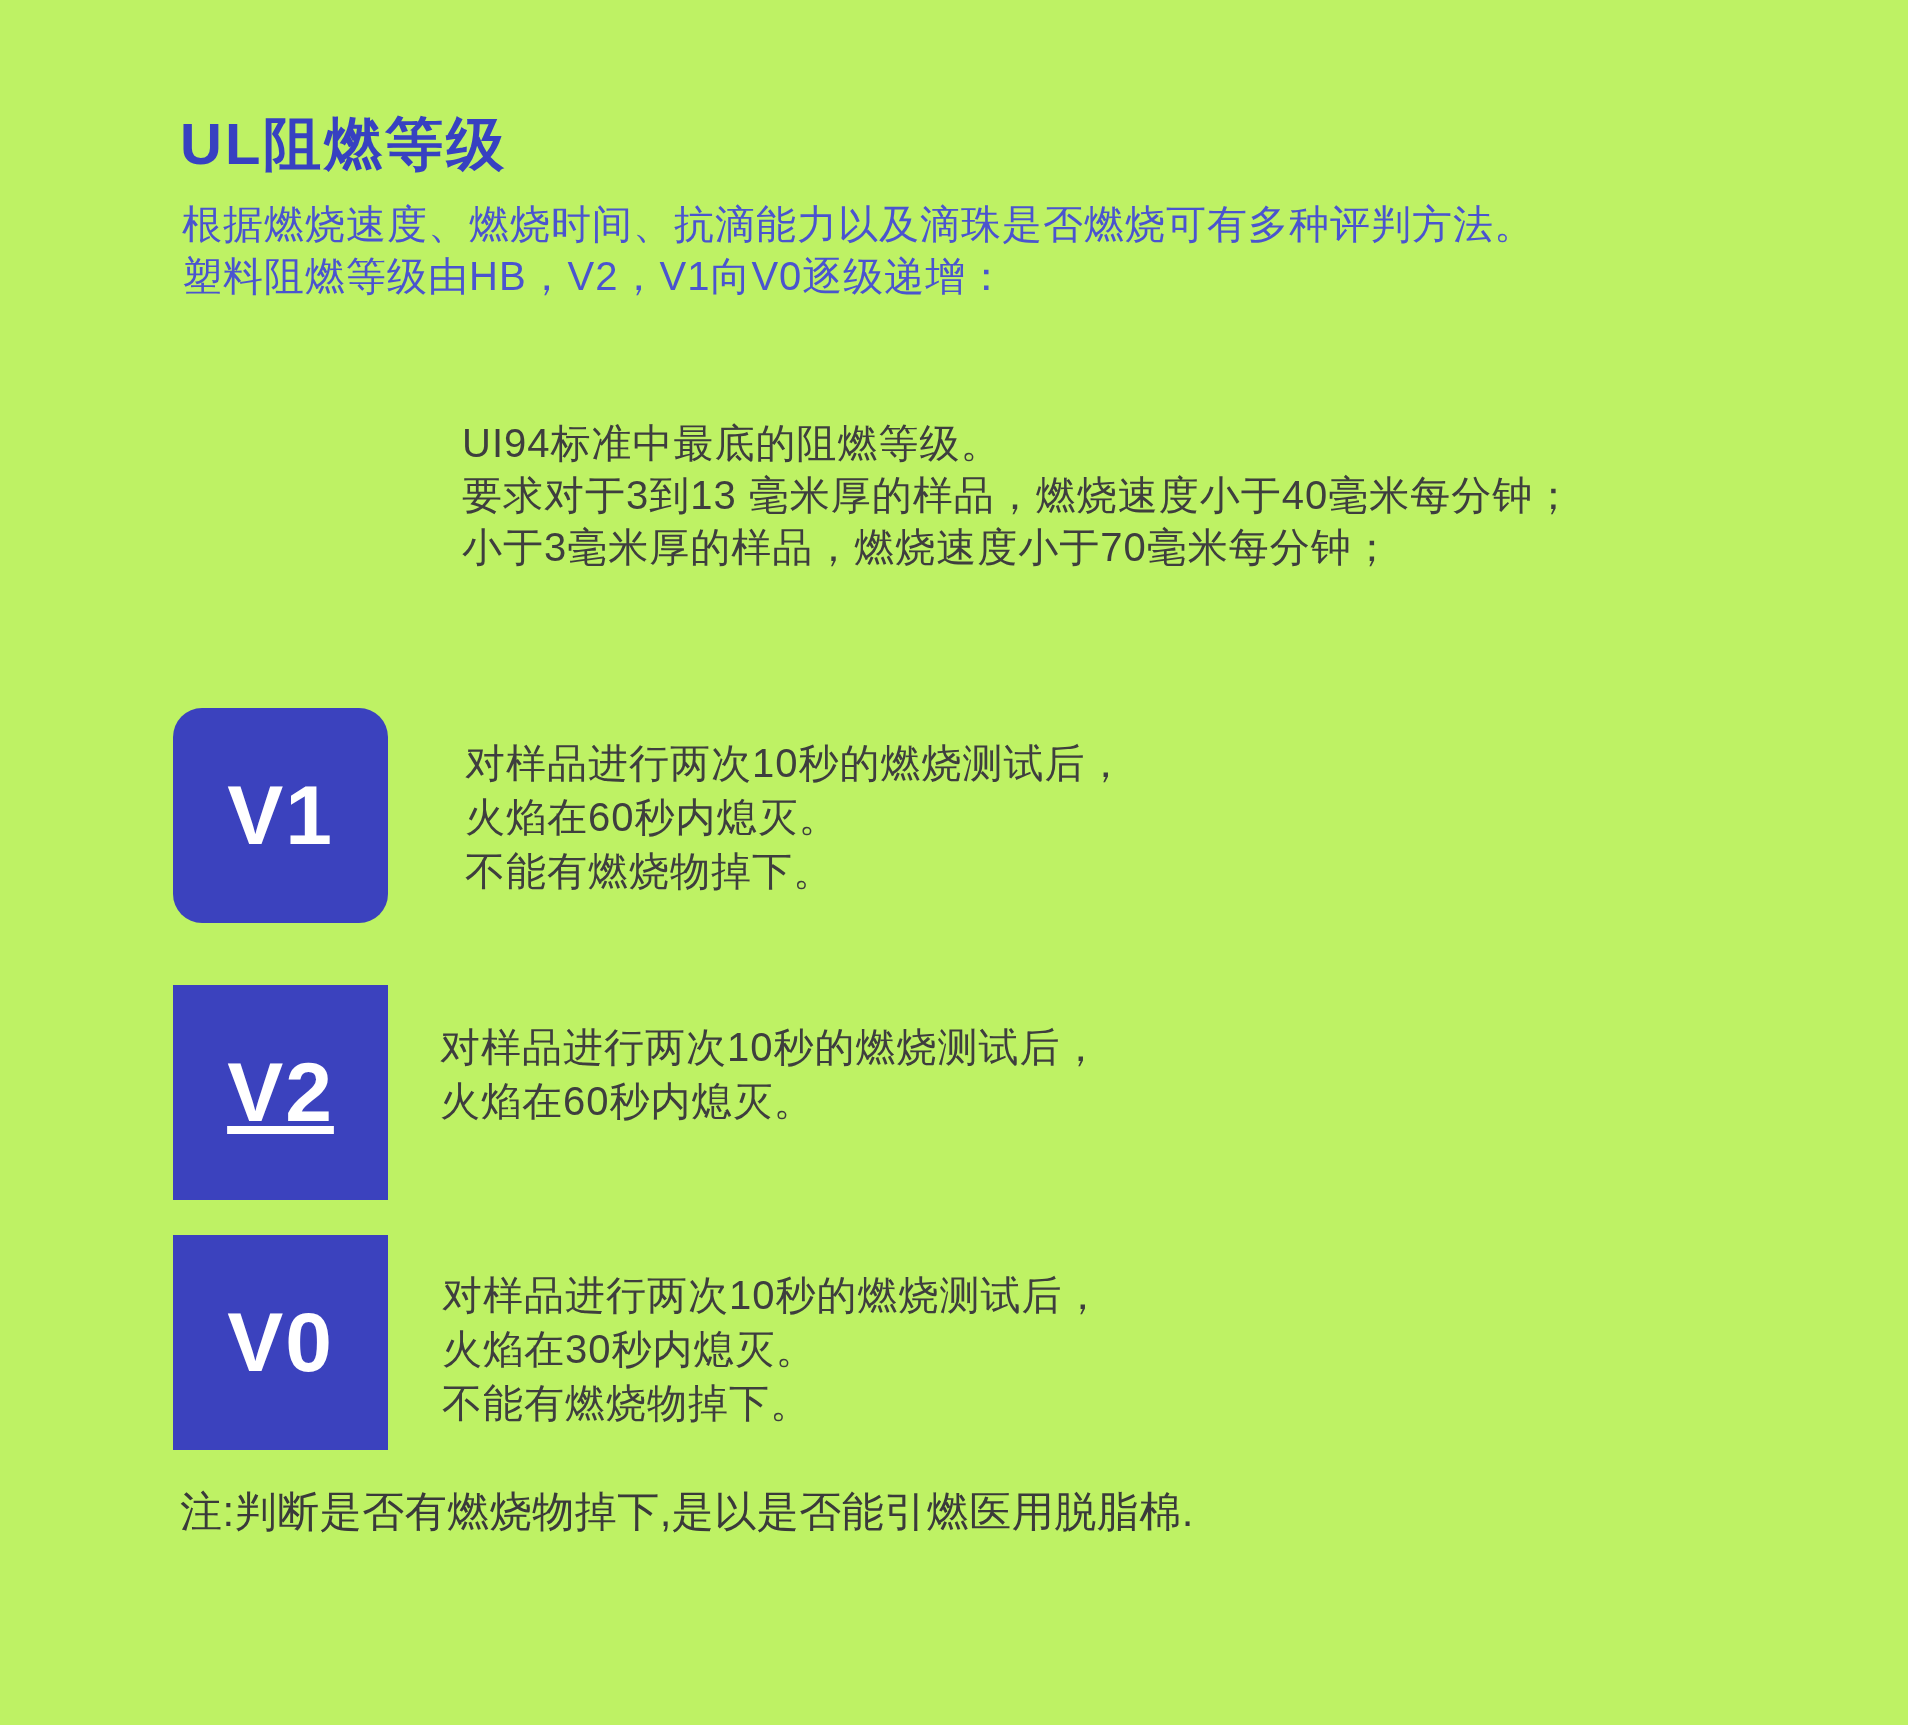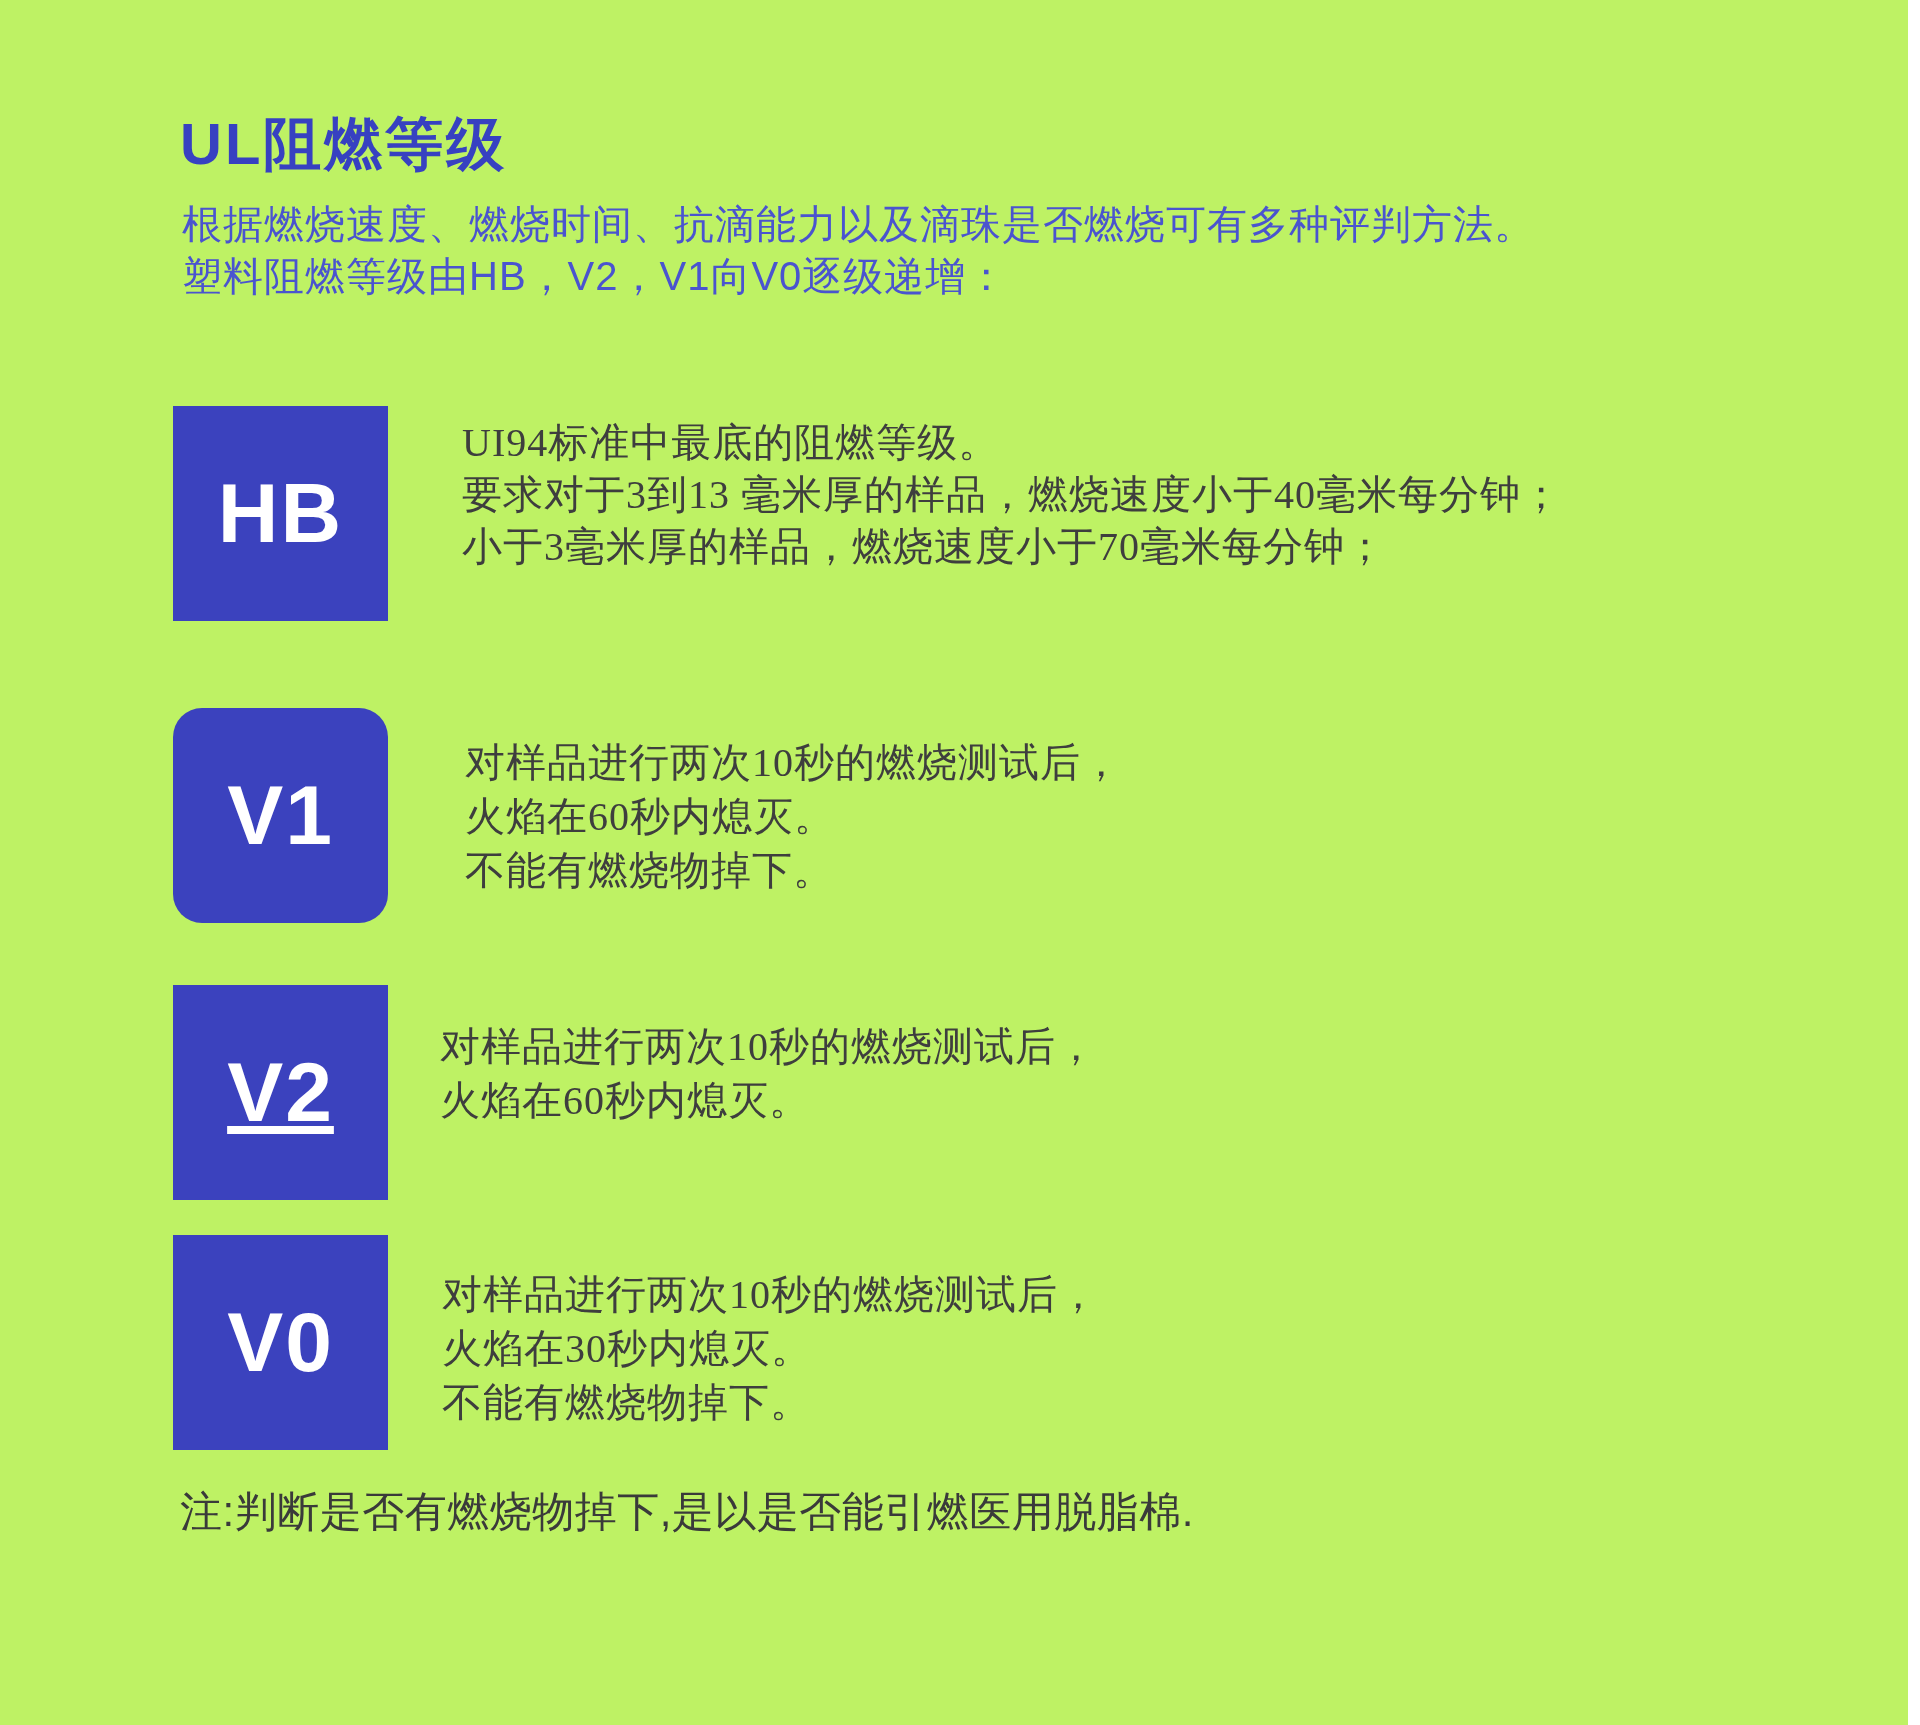--- a/index.html
+++ b/index.html
@@ -46,21 +46,20 @@
   .badge-hb { top:406px; }
   .badge-v1 { top:708px;border-radius:29px; }
   .badge-v2 { top:985px;text-decoration:underline; }
   .badge-v0 { top:1235px; }
   .desc {
     position:absolute;
     font-size:40px;
     color:#3e3e3e;
     letter-spacing:1px;
     white-space:nowrap;
-    font-family:Liberation Serif, serif;
   }
   .desc-hb { left:462px; top:417px; line-height:52px; }
   .desc-v1 { left:465px; top:736px; line-height:54px; }
   .desc-v2 { left:440px; top:1020px; line-height:54px; }
   .desc-v0 { left:442px; top:1268px; line-height:54px; }
   .note {
     position:absolute;
     left:180px;
     top:1484px;
     font-size:42px;
@@ -73,23 +72,20 @@
 
 <div class="page">
 
   <div class="title">UL阻燃等级</div>
 
   <div class="intro">
     <div>根据燃烧速度、燃烧时间、抗滴能力以及滴珠是否燃烧可有多种评判方法。</div>
     <div>塑料阻燃等级由HB，V2，V1向V0逐级递增：</div>
   </div>
 
-  <div class="badge badge-hb">
-    <span>HB</span>
-  </div>
   <div class="desc desc-hb">
     <div>UI94标准中最底的阻燃等级。</div>
     <div>要求对于3到13 毫米厚的样品，燃烧速度小于40毫米每分钟；</div>
     <div>小于3毫米厚的样品，燃烧速度小于70毫米每分钟；</div>
   </div>
 
   <div class="badge badge-v1">
     <span>V1</span>
   </div>
   <div class="desc desc-v1">

